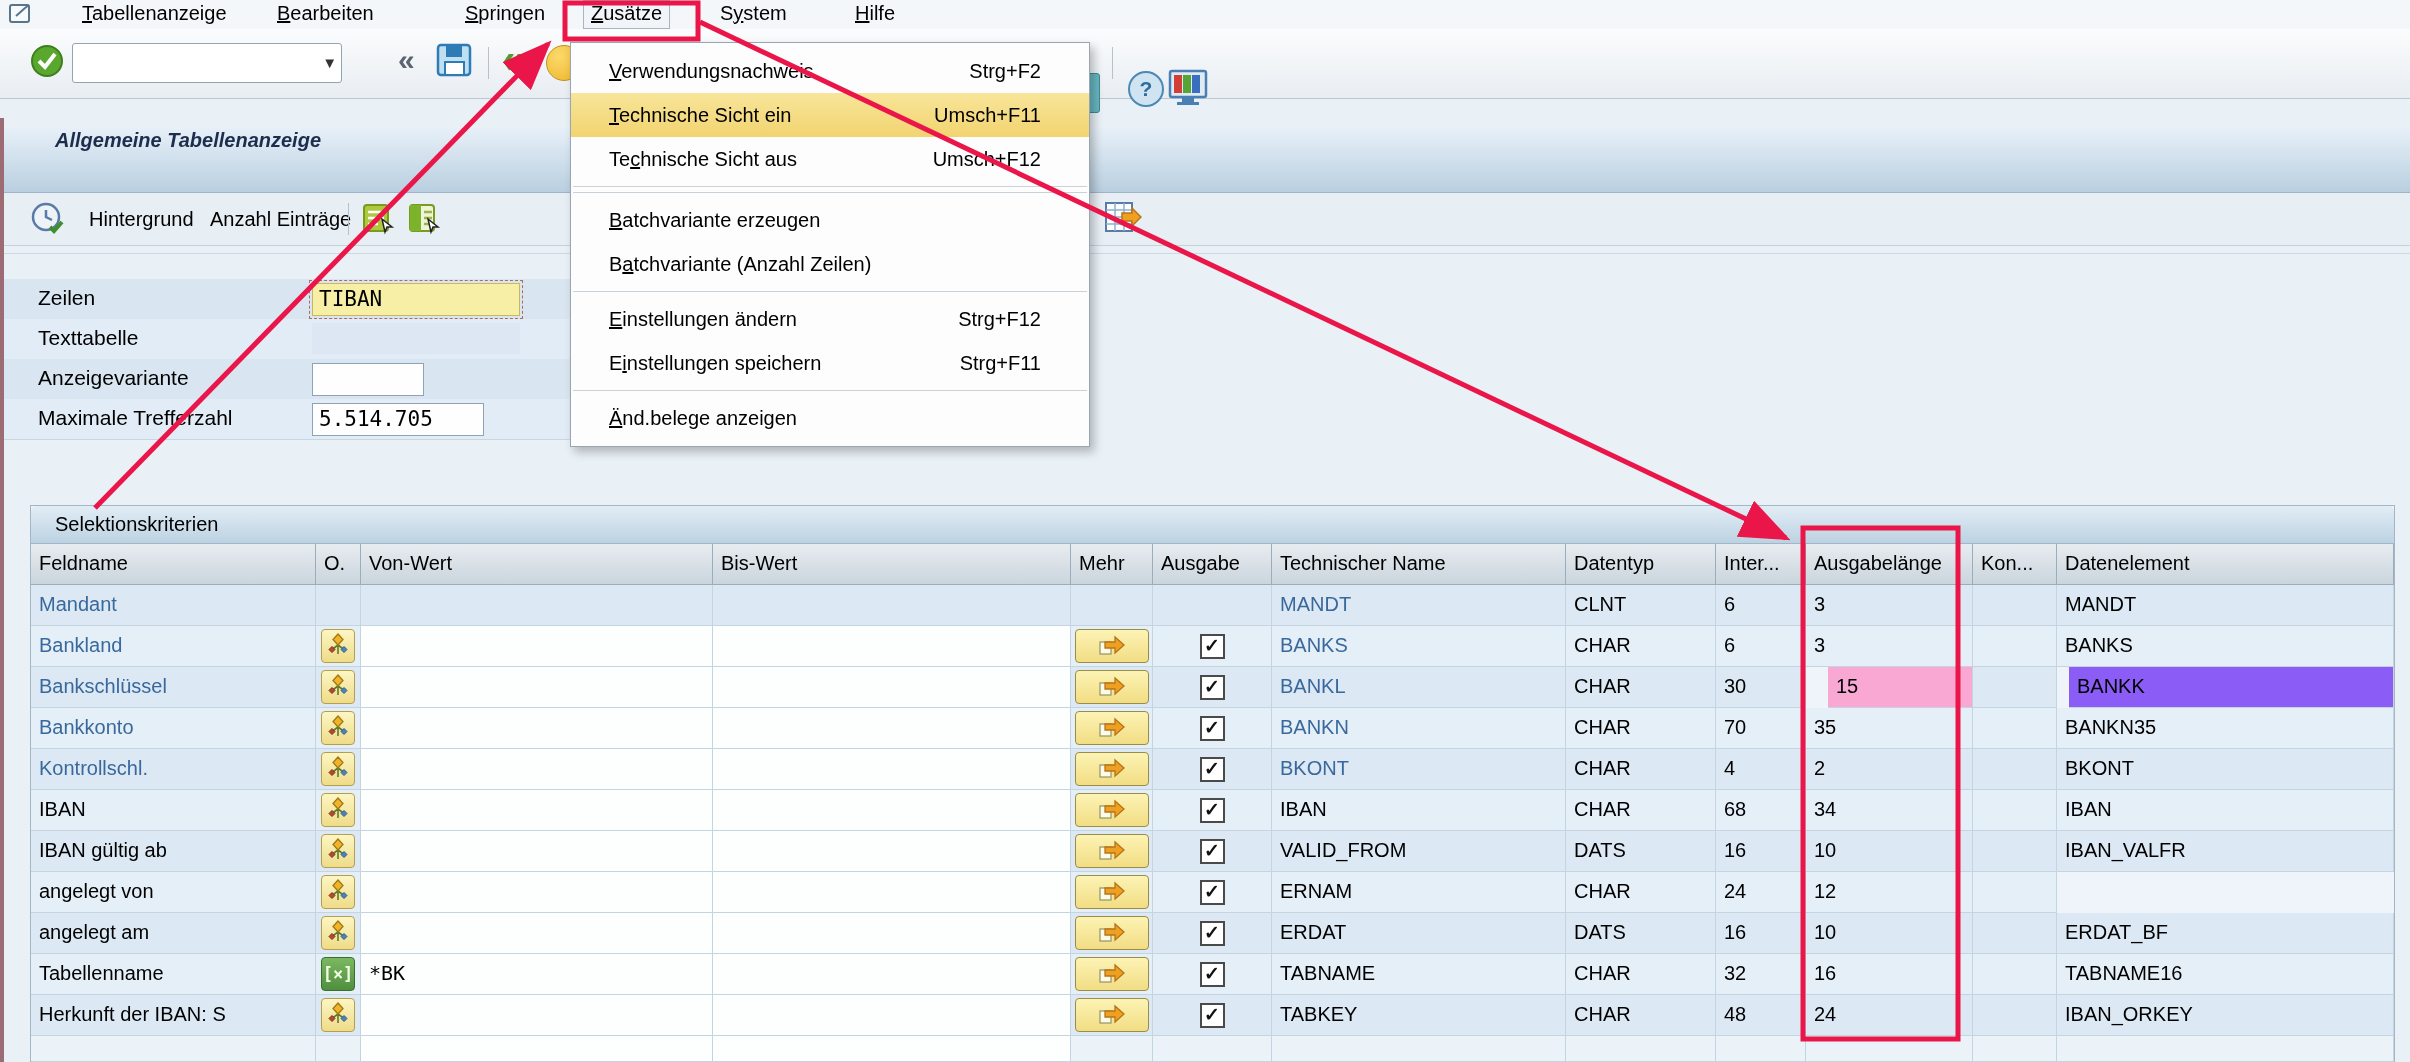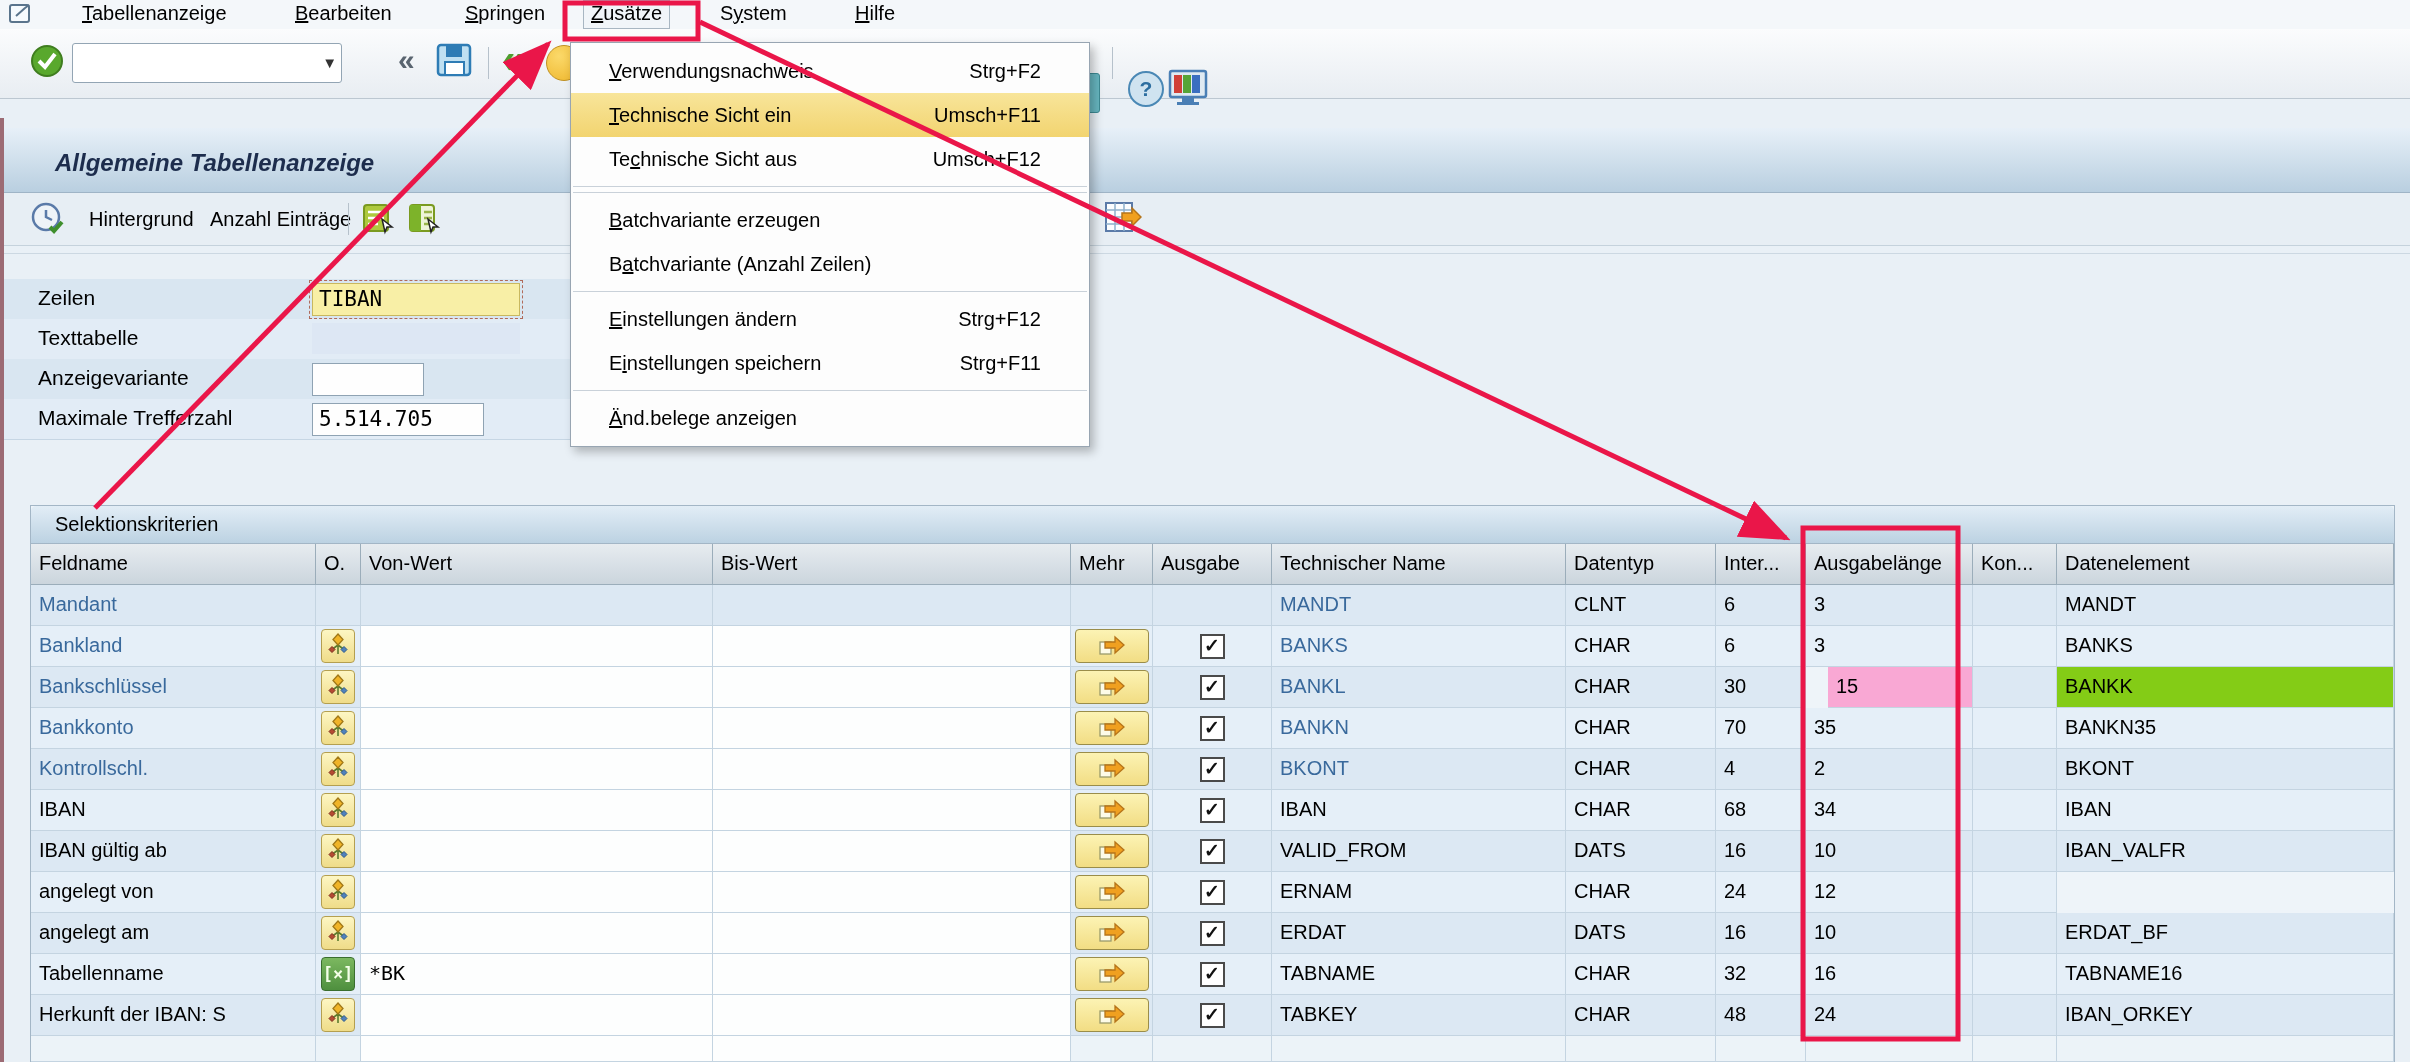--- a/index.html
+++ b/index.html
@@ -19,21 +19,21 @@
   #cmd-dd{position:absolute;right:4px;top:10px;font-size:15px;color:#333;}
   .chev{font-size:30px;color:#5a6570;font-weight:bold;}
   .vsep{width:1px;height:32px;background:#b6c1cb;}
   #exit-circle{left:546px;top:16px;width:34px;height:34px;border-radius:50%;
      background:radial-gradient(circle at 35% 30%,#fbd96a,#eeb52a);border:1px solid #c09020;}
   #sliver{left:1084px;top:44px;width:14px;height:38px;background:#67b6c0;border:1px solid #3d8a94;border-radius:3px;z-index:50;}
   #help-icon{left:1128px;top:42px;width:32px;height:32px;border-radius:50%;background:#cfe3f0;border:2px solid #4a88b5;
      text-align:center;line-height:31px;font-weight:bold;font-size:21px;color:#2c6ea0;}
   
   #titlebar{position:absolute;left:0;top:128px;width:100%;height:64px;background:linear-gradient(#e7f0f8,#b9cfe0);border-bottom:1px solid #9fb4c6;}
-  #titlebar .t{position:absolute;left:55px;top:21px;font-size:24px;font-weight:bold;font-style:italic;color:#1d2d4d;}
+  #titlebar .t{position:absolute;left:55px;top:1px;font-size:20px;font-weight:bold;font-style:italic;color:#1d2d4d;}
   
   #apptoolbar{position:absolute;left:0;top:193px;width:100%;height:52px;background:#e7eef4;border-bottom:1px solid #c5d2dc;}
   .app-btn{position:absolute;top:11px;height:30px;line-height:30px;font-size:20px;padding:0 5px;white-space:nowrap;}
   
   #formarea{position:absolute;left:0;top:253px;width:100%;height:210px;border-top:1px solid #ccd8e2;}
   .form-row{position:absolute;left:0;width:945px;height:40px;border-bottom:1px solid #c6d6e4;}
   .form-label{position:absolute;left:38px;top:7px;font-size:21px;}
   .fld{position:absolute;left:312px;top:4px;height:31px;}
   .fld-yellow{width:206px;background:#f8efa6;border:1px solid #c9b85f;outline:1px dashed #b06a5a;outline-offset:2px;}
   .fld-flat{width:208px;background:#dde7f4;}
@@ -77,21 +77,21 @@
 
   <div id="menubar">
     <span class="mb-icon">
       <svg width="26" height="24" viewBox="0 0 26 24">
         <rect x="2" y="3" width="19" height="17" rx="2" fill="#f6fafd" stroke="#5a748c" stroke-width="2"></rect>
         <path d="M8 14 L17 6 M17 6 l4 -3" stroke="#5a748c" stroke-width="2" fill="none"></path>
       </svg>
     </span>
     <div id="menubar-items">
         <span class="mb-item" style="left: 75px;"><span class="uline">T</span>abellenanzeige</span>
-        <span class="mb-item" style="left: 288px;"><span class="uline">B</span>earbeiten</span>
+        <span class="mb-item" style="left: 270px;"><span class="uline">B</span>earbeiten</span>
         <span class="mb-item" style="left: 458px;"><span class="uline">S</span>pringen</span>
         <span class="mb-item open" style="left: 583px;"><span class="uline">Z</span>usätze</span>
         <span class="mb-item" style="left: 713px;">S<span class="uline">y</span>stem</span>
         <span class="mb-item" style="left: 848px;"><span class="uline">H</span>ilfe</span>
       </div>
   </div>
 
   <div id="toolbar">
     <span class="tbabs" style="left:30px;top:15px;">
       <svg width="34" height="34" viewBox="0 0 34 34">
@@ -277,21 +277,21 @@
               </svg></button>
           </div>
           <div class="td center" style="background: rgb(220, 232, 243);">
             <div class="cb">✓</div>
           </div>
           <div class="td link" style="background: rgb(220, 232, 243);">BANKL</div>
           <div class="td" style="background: rgb(220, 232, 243);">CHAR</div>
           <div class="td" style="background: rgb(220, 232, 243);">30</div>
           <div class="td" style="background: #f9a8d4; margin-left: 22px;">15</div>
           <div class="td" style="background: rgb(220, 232, 243);"></div>
-          <div class="td" style="background: #84cc16;">BANKK</div>
+          <div class="td" style="background: #8b5cf6; margin-left: 12px;">BANKK</div>
         </div>
         <div class="trow">
           <div class="td link" style="background: rgb(229, 239, 248);">Bankkonto</div>
           <div class="td center" style="background: rgb(229, 239, 248);">
             <button class="ms-btn"><svg width="26" height="26" viewBox="0 0 26 26">
                 <path d="M13 22 V13 M13 13 L7 17.5 M13 13 L19 17.5" stroke="#5c7c2e" stroke-width="1.6" fill="none"></path>
                 <path d="M13 2 l5 5.5 l-5 5.5 l-5 -5.5 z" fill="#f0b428" stroke="#a07818" stroke-width="1.3"></path>
                 <path d="M7 14.5 l3 3 l-3 3 l-3 -3 z" fill="#b54a32" stroke="#7d2e1e" stroke-width="1"></path>
                 <path d="M19 14.5 l3 3 l-3 3 l-3 -3 z" fill="#4f81bd" stroke="#2e5a8c" stroke-width="1"></path>
               </svg></button>

